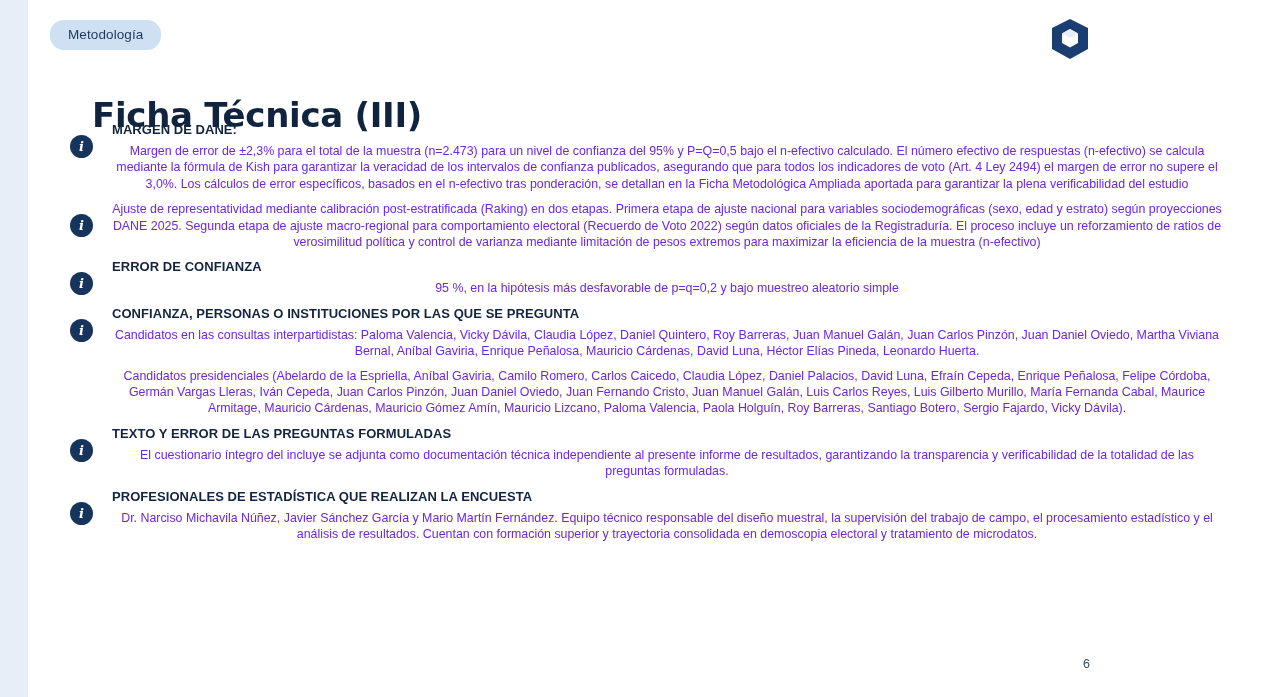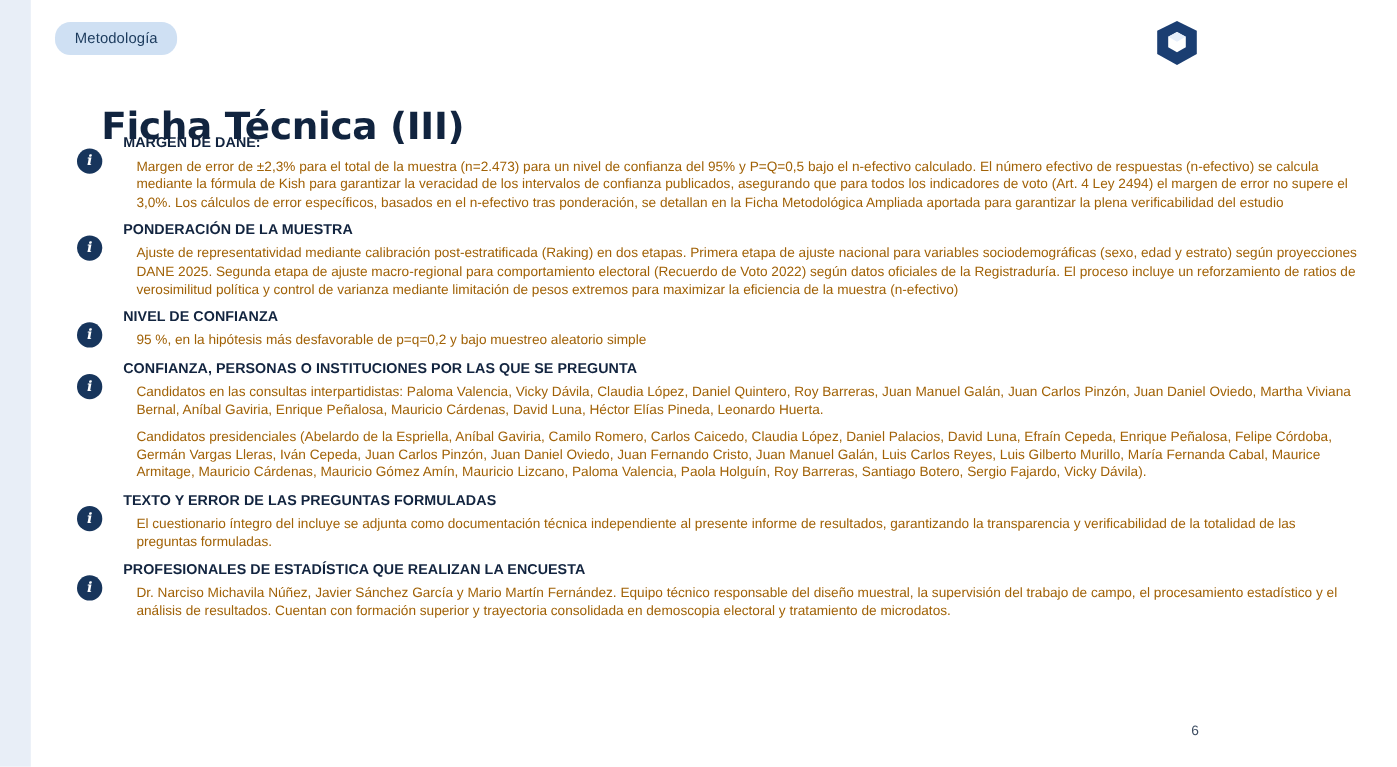--- a/index.html
+++ b/index.html
@@ -87,24 +87,24 @@
   .sec-title {
     font-size: 13px;
     font-weight: bold;
     color: #12243f;
     margin: 0 0 6px 0;
     letter-spacing: 0.05px;
   }
   .sec-body {
     font-size: 12.4px;
     line-height: 16.4px;
-    color: #a16207;
-    margin: 0 0 8px 12px;
+    color: #6d28d9;
+    margin: 0 0 8px 0;
     max-width: 1110px;
-    text-align: left;
+    text-align: center;
   }
   .sec-body:last-child { margin-bottom: 0; }
   .page-number {
     position: absolute;
     right: 33px;
     bottom: 26px;
     font-size: 12.5px;
     color: #3b4b60;
   }
 </style>
@@ -130,27 +130,26 @@
   <div class="content">
 
     <div class="section">
       <span class="info-icon">i</span>
       <p class="sec-title">MARGEN DE DANE:</p>
       <p class="sec-body">Margen de error de ±2,3% para el total de la muestra (n=2.473) para un nivel de confianza del 95% y P=Q=0,5 bajo el n-efectivo calculado. El número efectivo de respuestas (n-efectivo) se calcula mediante la fórmula de Kish para garantizar la veracidad de los intervalos de confianza publicados, asegurando que para todos los indicadores de voto (Art. 4 Ley 2494) el margen de error no supere el 3,0%. Los cálculos de error específicos, basados en el n-efectivo tras ponderación, se detallan en la Ficha Metodológica Ampliada aportada para garantizar la plena verificabilidad del estudio</p>
     </div>
 
     <div class="section">
       <span class="info-icon">i</span>
-      <p class="sec-title">PONDERACIÓN DE LA MUESTRA</p>
       <p class="sec-body">Ajuste de representatividad mediante calibración post-estratificada (Raking) en dos etapas. Primera etapa de ajuste nacional para variables sociodemográficas (sexo, edad y estrato) según proyecciones DANE 2025. Segunda etapa de ajuste macro-regional para comportamiento electoral (Recuerdo de Voto 2022) según datos oficiales de la Registraduría. El proceso incluye un reforzamiento de ratios de verosimilitud política y control de varianza mediante limitación de pesos extremos para maximizar la eficiencia de la muestra (n-efectivo)</p>
     </div>
 
     <div class="section">
       <span class="info-icon">i</span>
-      <p class="sec-title">NIVEL DE CONFIANZA</p>
+      <p class="sec-title">ERROR DE CONFIANZA</p>
       <p class="sec-body">95 %, en la hipótesis más desfavorable de p=q=0,2 y bajo muestreo aleatorio simple</p>
     </div>
 
     <div class="section">
       <span class="info-icon">i</span>
       <p class="sec-title">CONFIANZA, PERSONAS O INSTITUCIONES POR LAS QUE SE PREGUNTA</p>
       <p class="sec-body">Candidatos en las consultas interpartidistas: Paloma Valencia, Vicky Dávila, Claudia López, Daniel Quintero, Roy Barreras, Juan Manuel Galán, Juan Carlos Pinzón, Juan Daniel Oviedo, Martha Viviana Bernal, Aníbal Gaviria, Enrique Peñalosa, Mauricio Cárdenas, David Luna, Héctor Elías Pineda, Leonardo Huerta.</p>
       <p class="sec-body">Candidatos presidenciales (Abelardo de la Espriella, Aníbal Gaviria, Camilo Romero, Carlos Caicedo, Claudia López, Daniel Palacios, David Luna, Efraín Cepeda, Enrique Peñalosa, Felipe Córdoba, Germán Vargas Lleras, Iván Cepeda, Juan Carlos Pinzón, Juan Daniel Oviedo, Juan Fernando Cristo, Juan Manuel Galán, Luis Carlos Reyes, Luis Gilberto Murillo, María Fernanda Cabal, Maurice Armitage, Mauricio Cárdenas, Mauricio Gómez Amín, Mauricio Lizcano, Paloma Valencia, Paola Holguín, Roy Barreras, Santiago Botero, Sergio Fajardo, Vicky Dávila).</p>
     </div>
 

